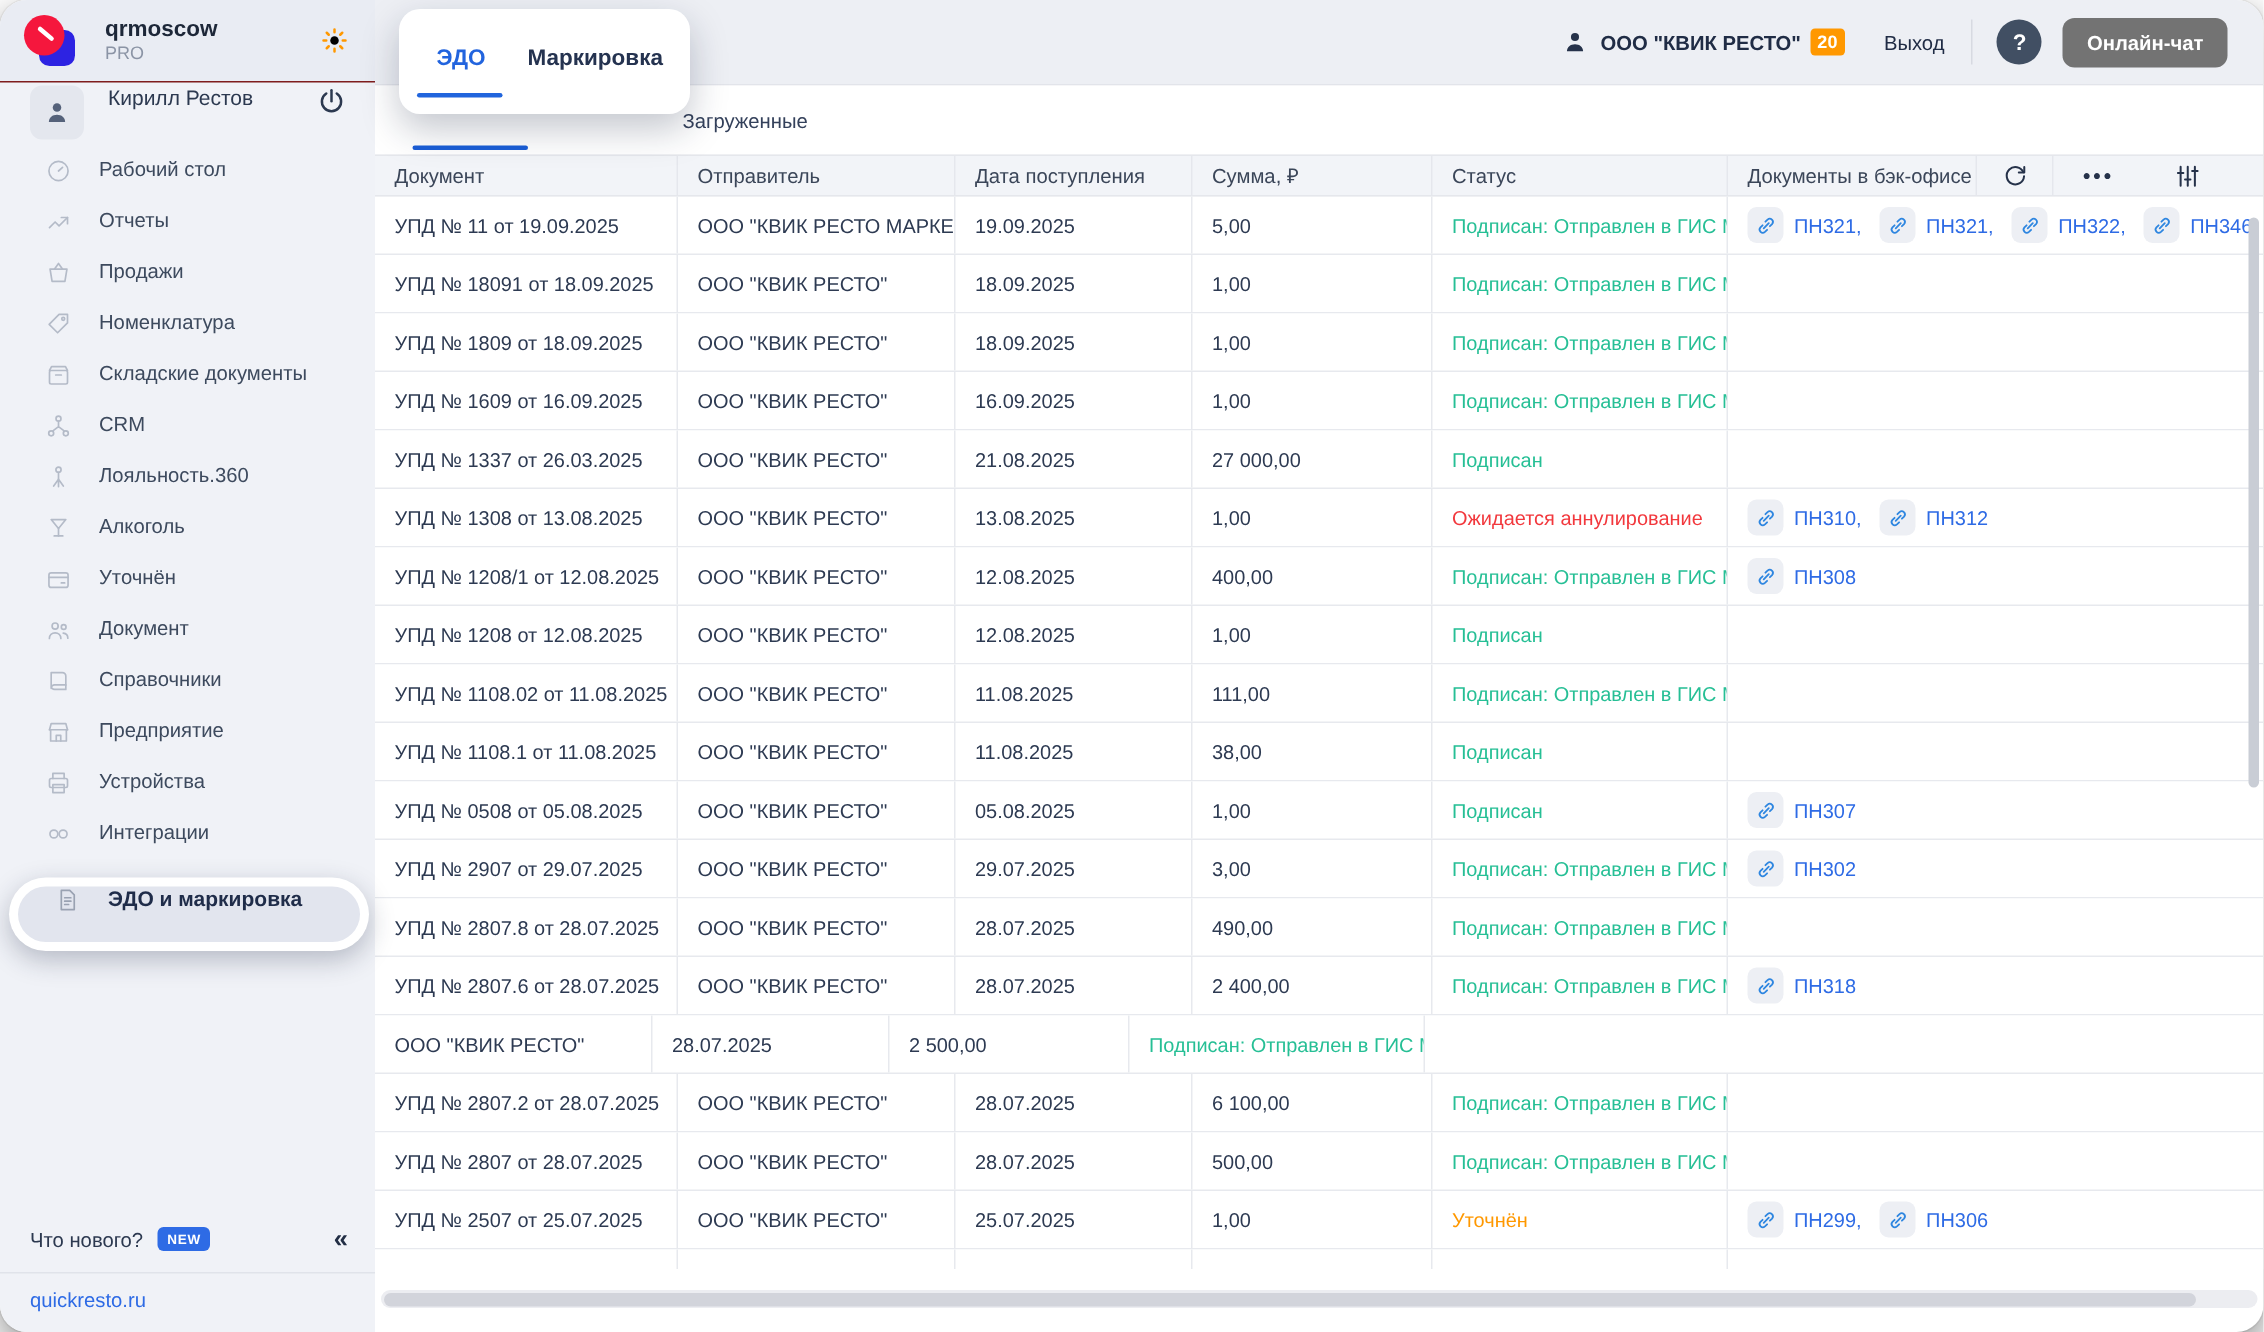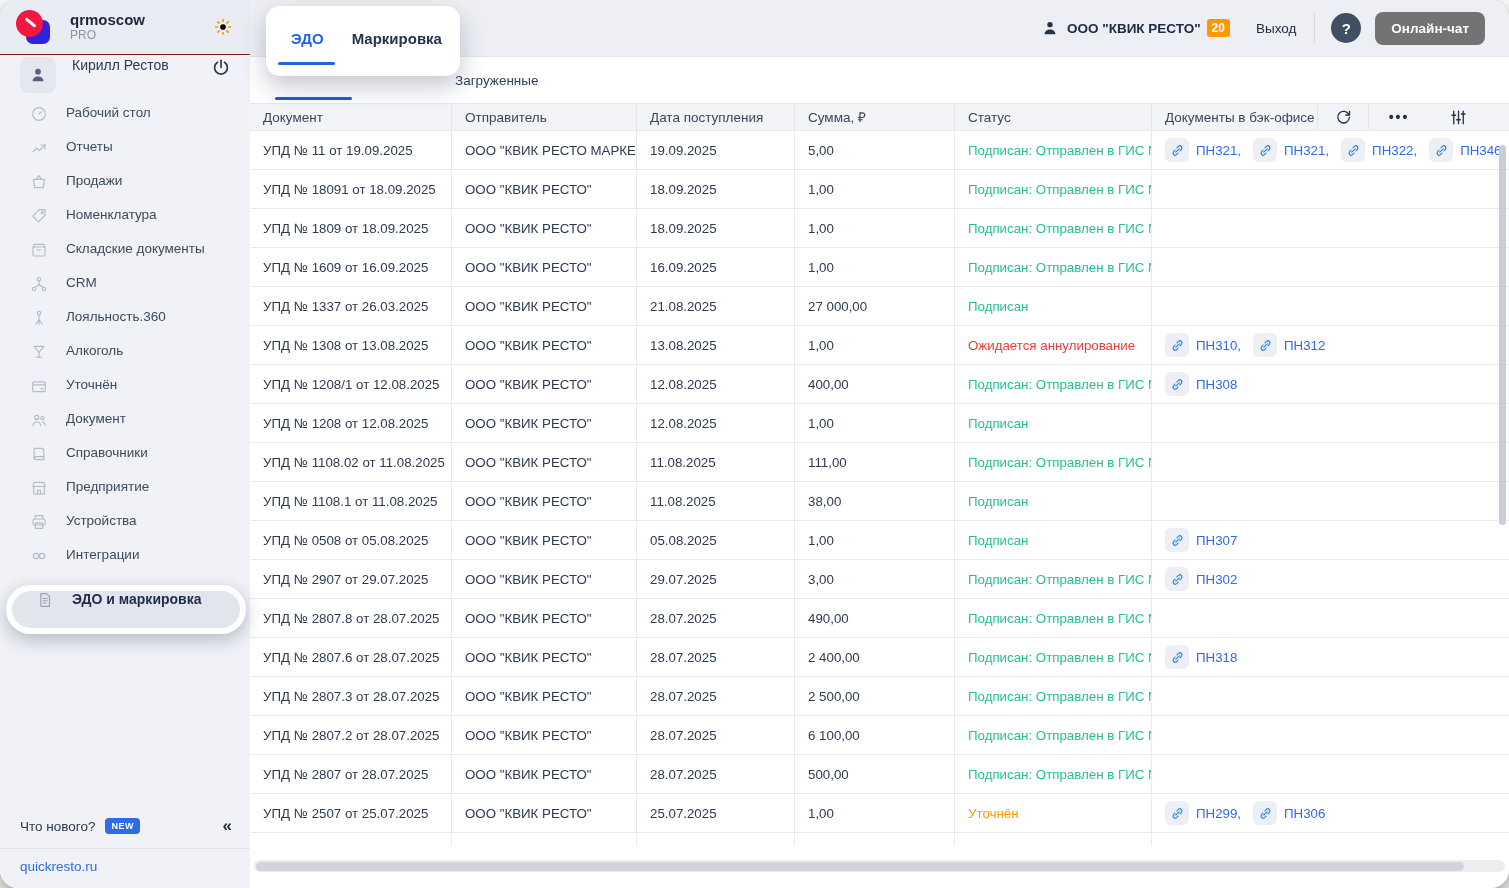--- a/index.html
+++ b/index.html
@@ -541,21 +541,20 @@
                   <path d="M12.9 16.3l-2.3 2.3a3.4 3.4 0 0 1-4.8-4.8l2.3-2.3"></path>
                   <path d="M11.1 7.7l2.3-2.3a3.4 3.4 0 0 1 4.8 4.8l-2.3 2.3"></path>
                 </svg>
               </span>
               <span class="lbl">ПН318</span>
             </span>
           </div>
   </div>
 
   <div class="trow">
-    <div class="td c0">УПД № 2807.3 от 28.07.2025</div>
     <div class="td c1">ООО "КВИК РЕСТО"</div>
     <div class="td c2">28.07.2025</div>
     <div class="td c3">2 500,00</div>
     <div class="td c4 st-green">Подписан: Отправлен в ГИС МТ</div>
     <div class="td last"></div>
   </div>
 
   <div class="trow">
     <div class="td c0">УПД № 2807.2 от 28.07.2025</div>
     <div class="td c1">ООО "КВИК РЕСТО"</div>

